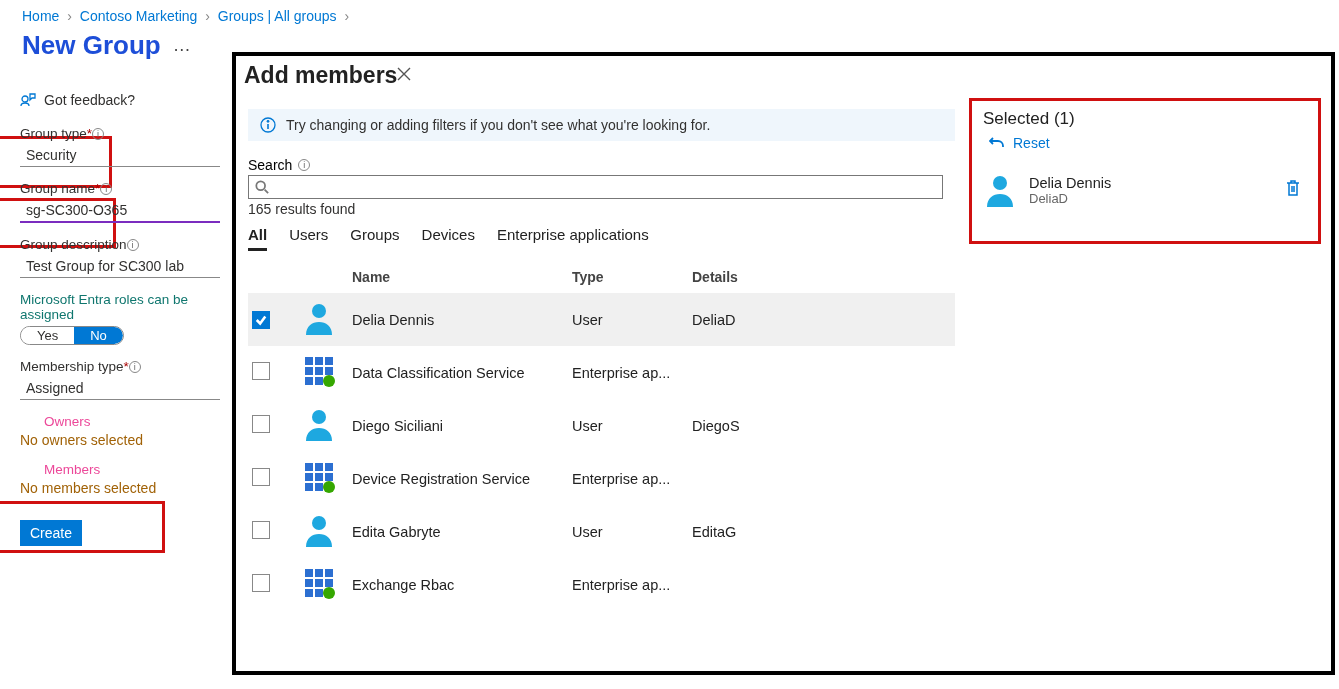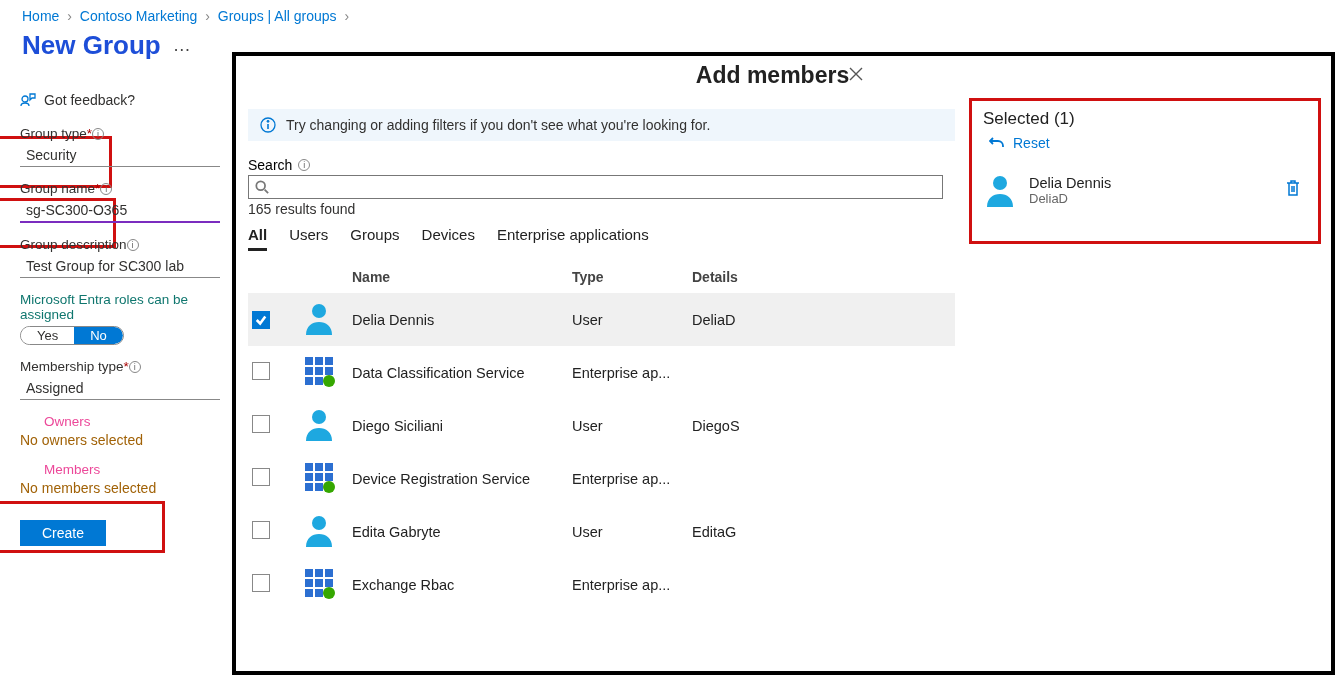--- a/index.html
+++ b/index.html
@@ -32,26 +32,26 @@
 .hl-red { border: 3px solid #d01010; position: absolute; pointer-events: none; }
 
 .roles-text { font-size: 13.5px; color: #0f766e; margin-top: 6px; }
 .toggle { display: inline-flex; border: 1px solid #888; border-radius: 11px; overflow: hidden; font-size: 13px; margin-top: 4px; }
 .toggle .opt { padding: 1px 16px; background: #fff; color: #323130; }
 .toggle .opt.active { background: #0078d4; color: #fff; border-radius: 0 10px 10px 0; }
 
 .sect-label { font-size: 13.5px; color: #ec4899; margin-top: 14px; margin-left: 24px; }
 .link-text { font-size: 14px; color: #a16207; margin-top: 3px; display: block; }
 
-.create-btn { background: #0078d4; color: #fff; border: none; font-size: 14px; padding: 5px 22px; margin-top: 24px; cursor: pointer; }
+.create-btn { background: #0078d4; color: #fff; border: none; font-size: 14px; padding: 5px 10px; margin-top: 24px; cursor: pointer; }
 
 
 .modal { position: absolute; left: 232px; top: 52px; right: 4px; bottom: 14px; border: 4px solid #000; background: #fff; display: flex; flex-direction: column; }
 
-.modal-header { display: flex; justify-content: center; align-items: center; padding: 6px 16px 8px 8px; }
+.modal-header { display: flex; justify-content: flex-start; align-items: center; padding: 6px 16px 8px 8px; }
 .modal-header h2 { font-size: 23px; font-weight: 600; color: #222; }
 .close-x svg { width: 14px; height: 14px; stroke: #555; }
 
 .modal-body { display: flex; flex: 1; overflow: hidden; }
 
 
 .picker { flex: 1; padding: 12px 16px 0 12px; display: flex; flex-direction: column; min-width: 0; }
 
 .info-bar { background: #eff6fc; display: flex; align-items: center; gap: 10px; padding: 8px 12px; font-size: 14px; color: #323130; margin-bottom: 16px; }
 .info-bar svg { width: 16px; height: 16px; fill: none; stroke: #0078d4; }

